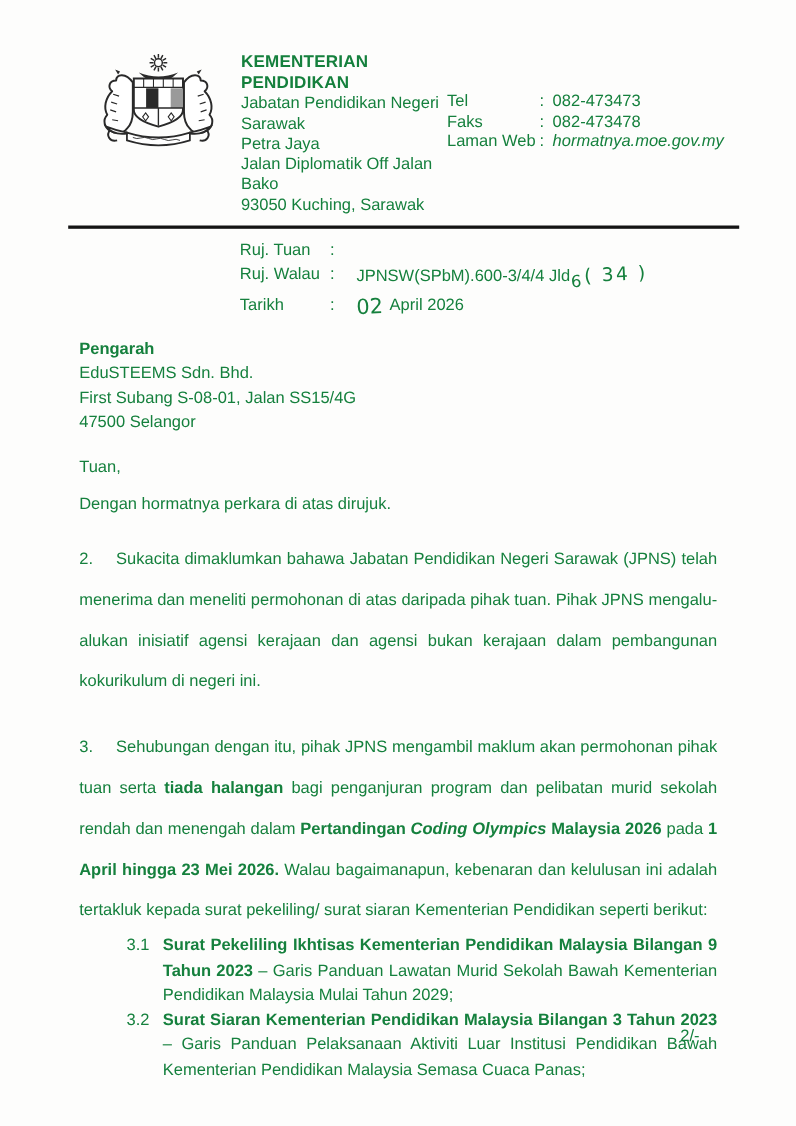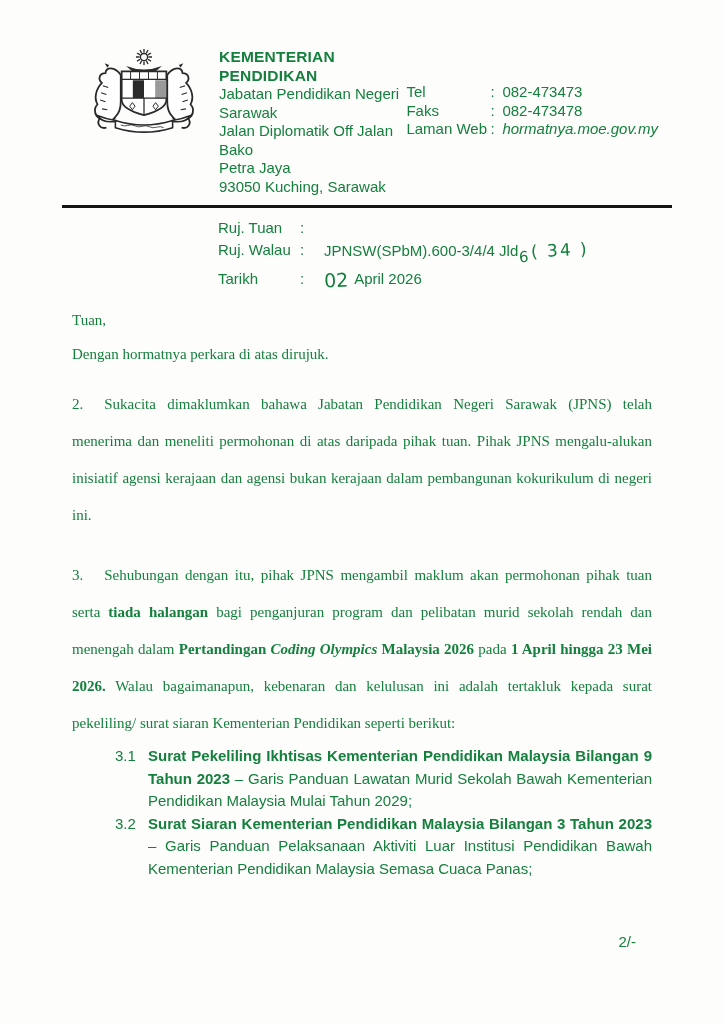--- a/index.html
+++ b/index.html
@@ -60,21 +60,21 @@
     text-align:justify;
   }
   .pnum{padding-right:21px;}
   
   .list{margin:3px 0 0 43px;}
   .li{display:flex;line-height:22.5px;}
   .li-num{width:33px;flex:none;}
   .li-text{flex:1;text-align:justify;}
   
   .page-num{position:absolute;right:88px;bottom:74px;font-size:15px;}
-  p{margin:0;font-family:Liberation Serif, serif;}
+  p{margin:0;}
 </style>
 </head>
 <body>
 
 <div class="page">
 
   <div class="header">
 
     <svg class="logo" viewBox="0 0 132 100" aria-hidden="true">
 
@@ -109,22 +109,22 @@
 
       <path d="M34,83 Q66,93 98,83 L98,91 Q66,101 34,91 Z" fill="#fff" stroke="#2a2a2a" stroke-width="1.8"></path>
       <path d="M34,84 Q20,86 13,77 Q23,81 34,83 Z" fill="#fff" stroke="#2a2a2a" stroke-width="1.8"></path>
       <path d="M98,84 Q112,86 119,77 Q109,81 98,83 Z" fill="#fff" stroke="#2a2a2a" stroke-width="1.8"></path>
       <path d="M40,88 q4,2 8,.5 q4,-1.5 8,.5 q4,2 8,.5 q4,-1.5 8,.5 q4,2 8,.5 q4,-1.5 8,.5" stroke="#2a2a2a" stroke-width=".9" fill="none"></path>
     </svg>
 
     <div class="hdr-address">
       <div class="hdr-ministry">KEMENTERIAN PENDIDIKAN</div>
       <div>Jabatan Pendidikan Negeri Sarawak</div>
+      <div>Petra Jaya</div>
       <div>Jalan Diplomatik Off Jalan Bako</div>
-      <div>Petra Jaya</div>
       <div>93050 Kuching, Sarawak</div>
     </div>
 
     <div class="hdr-contact">
       <div class="contact-row">
         <span class="contact-label">Tel</span>
         <span class="contact-colon">:</span>
         <span>082-473473</span>
       </div>
       <div class="contact-row">
@@ -153,20 +153,26 @@
       <span class="ref-colon">:</span>
       <span><span>JPNSW(SPbM).600-3/4/4 Jld</span><span class="hand hand-sub">6</span><span class="hand hand-paren">( 34 )</span></span>
     </div>
     <div class="ref-row">
       <span class="ref-label">Tarikh</span>
       <span class="ref-colon">:</span>
       <span><span class="hand hand-day">02</span><span>April 2026</span></span>
     </div>
   </div>
 
+  <div class="recipient">
+    <div class="bold">Pengarah</div>
+    <div>EduSTEEMS Sdn. Bhd.</div>
+    <div>First Subang S-08-01, Jalan SS15/4G</div>
+    <div>47500 Selangor</div>
+  </div>
 
   <p class="salutation">Tuan,</p>
 
 
   <p class="opening">Dengan hormatnya perkara di atas dirujuk.</p>
 
   <p class="para"><span class="pnum">2.</span><span>Sukacita dimaklumkan bahawa Jabatan Pendidikan Negeri Sarawak (JPNS) telah menerima dan meneliti permohonan di atas daripada pihak tuan. Pihak JPNS mengalu-alukan inisiatif agensi kerajaan dan agensi bukan kerajaan dalam pembangunan kokurikulum di negeri ini.</span></p>
 
   <p class="para"><span class="pnum">3.</span><span>Sehubungan dengan itu, pihak JPNS mengambil maklum akan permohonan pihak tuan serta </span><span class="bold">tiada halangan</span><span> bagi penganjuran program dan pelibatan murid sekolah rendah dan menengah dalam </span><span class="bold">Pertandingan </span><span class="bi">Coding Olympics</span><span class="bold"> Malaysia 2026</span><span> pada </span><span class="bold">1 April hingga 23 Mei 2026.</span><span> Walau bagaimanapun, kebenaran dan kelulusan ini adalah tertakluk kepada surat pekeliling/ surat siaran Kementerian Pendidikan seperti berikut:</span></p>
 

